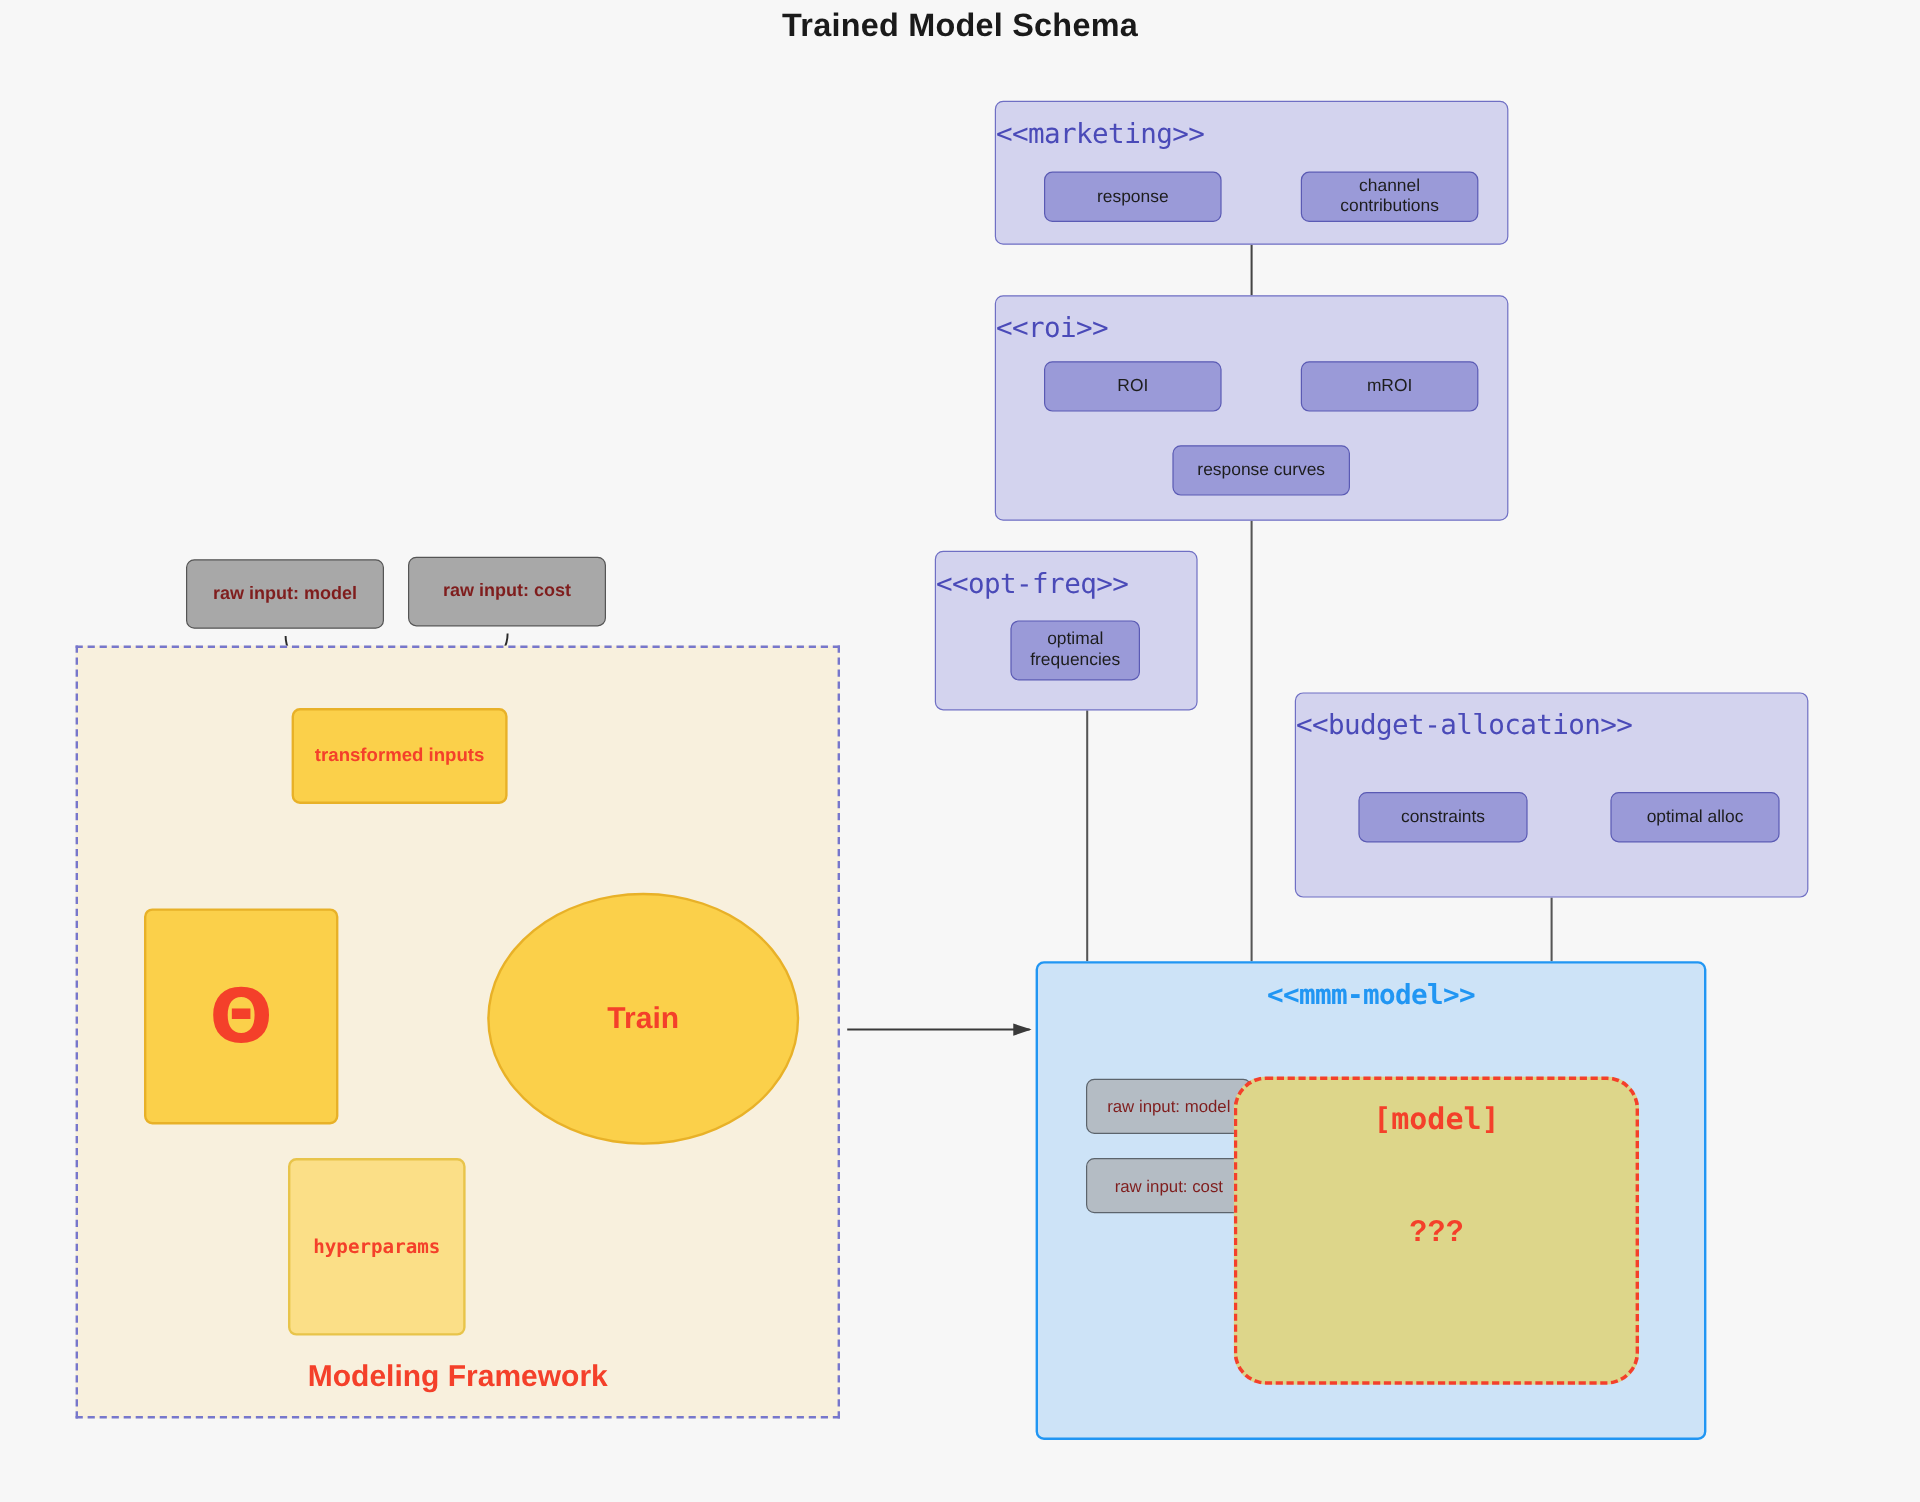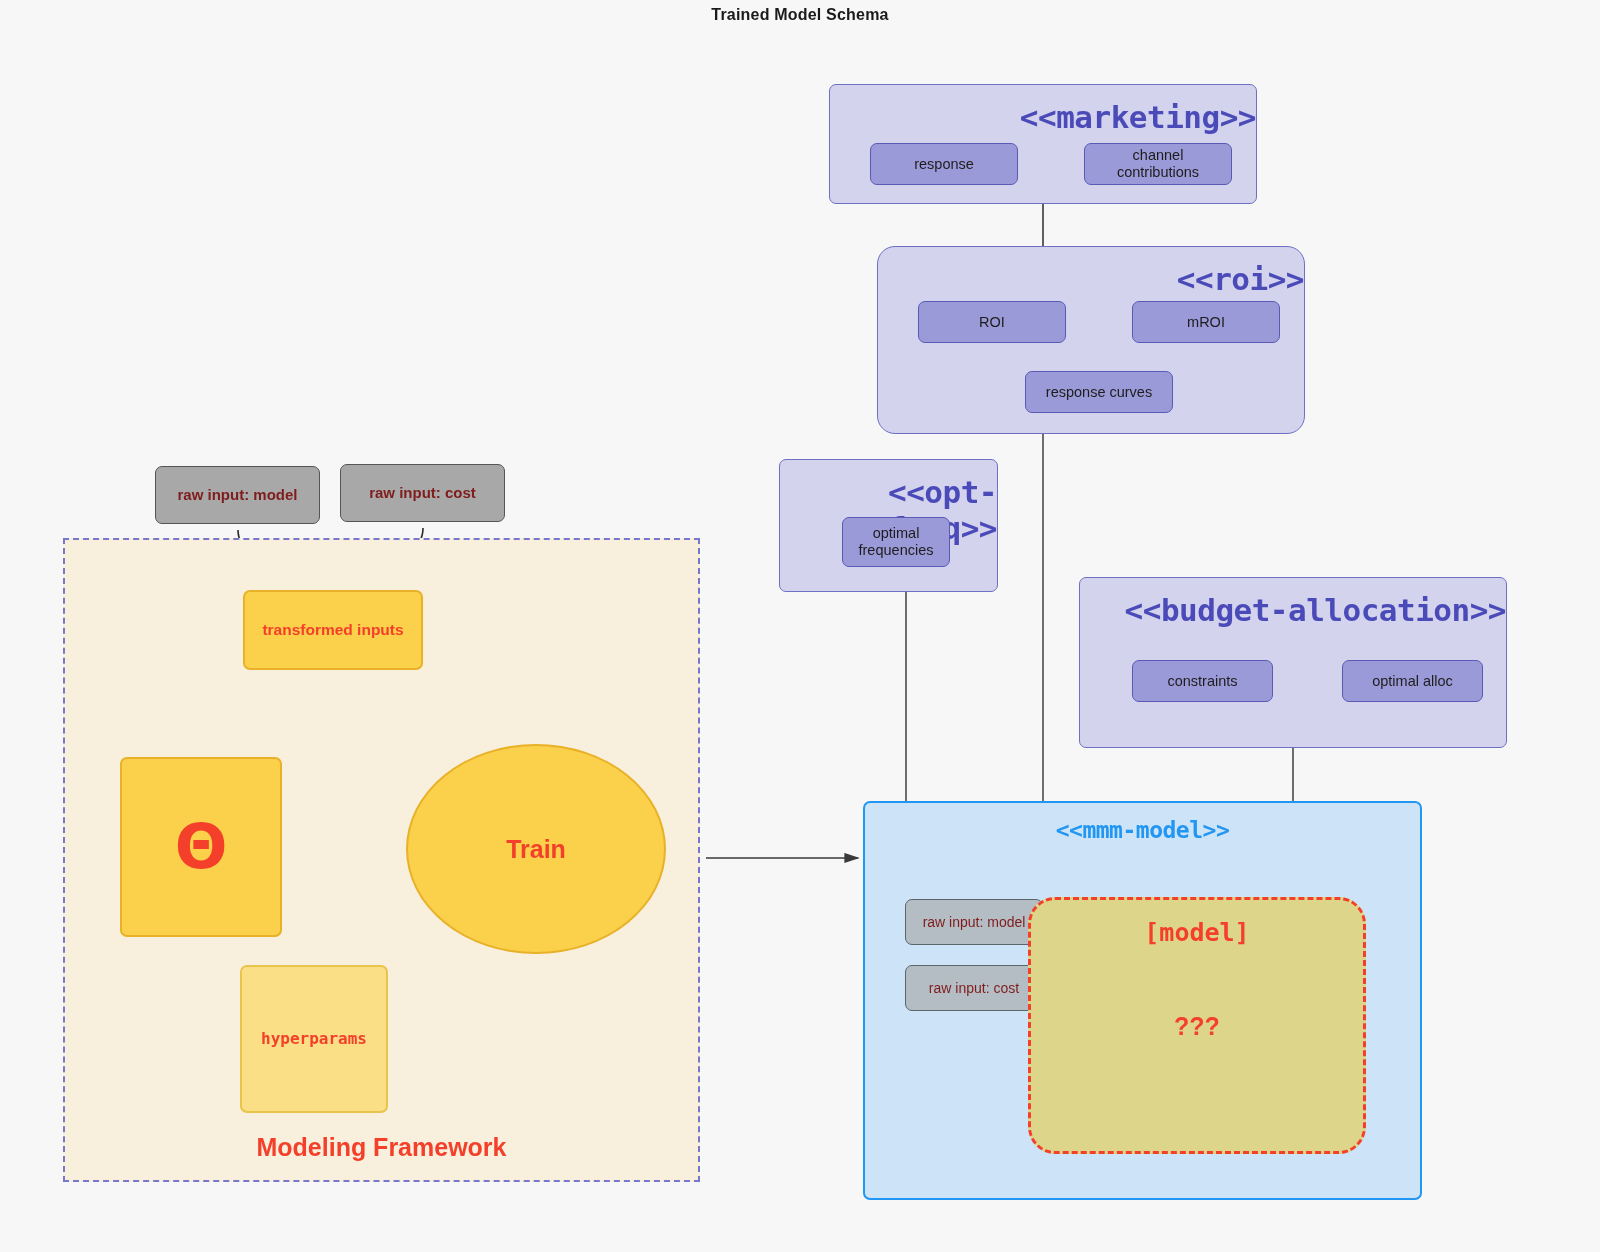--- a/index.html
+++ b/index.html
@@ -20,41 +20,41 @@
     left: 0; top: 0;
     width: 1600px; height: 1252px;
     pointer-events: none;
   }
 
   .title {
     position: absolute;
     left: 0; top: 6px;
     width: 1600px;
     text-align: center;
-    font-size: 16px;
+    font-size: 27px;
     font-weight: bold;
     color: #1a1a1a;
     letter-spacing: 0.2px;
   }
 
   
   .pkg {
     position: absolute;
     background: #d3d3ee;
     border: 1.6px solid #6f6fc4;
     border-radius: 7px;
   }
   .pkg-title {
     position: absolute;
     left: 0; top: 14px;
     width: 100%;
-    text-align: right;
+    text-align: left;
     font-family: "DejaVu Sans Mono", monospace;
-    font-size: 31px;
-    font-weight: bold;
+    font-size: 23px;
+    font-weight: normal;
     color: #4a4ab8;
     letter-spacing: -0.5px;
   }
 
   
   .node {
     position: absolute;
     border-radius: 7px;
     display: flex;
     align-items: center;
@@ -233,21 +233,21 @@
     <div class="node purple" style="left:40px; top:58px; width:148px; height:42px;">
       <span class="stack1"></span>
       <span class="lbl">response</span>
     </div>
     <div class="node purple" style="left:254px; top:58px; width:148px; height:42px;">
       <span class="stack1"></span>
       <span class="lbl">channel contributions</span>
     </div>
   </div>
 
-  <div class="pkg" style="left:877px; top:246px; width:428px; height:188px;border-radius:18px;">
+  <div class="pkg" style="left:829px; top:246px; width:428px; height:188px;">
     <div class="pkg-title">&lt;&lt;roi&gt;&gt;</div>
     <div class="node purple" style="left:40px; top:54px; width:148px; height:42px;">
       <span class="stack1"></span>
       <span class="lbl">ROI</span>
     </div>
     <div class="node purple" style="left:254px; top:54px; width:148px; height:42px;">
       <span class="stack1"></span>
       <span class="lbl">mROI</span>
     </div>
     <div class="node purple" style="left:147px; top:124px; width:148px; height:42px;">

